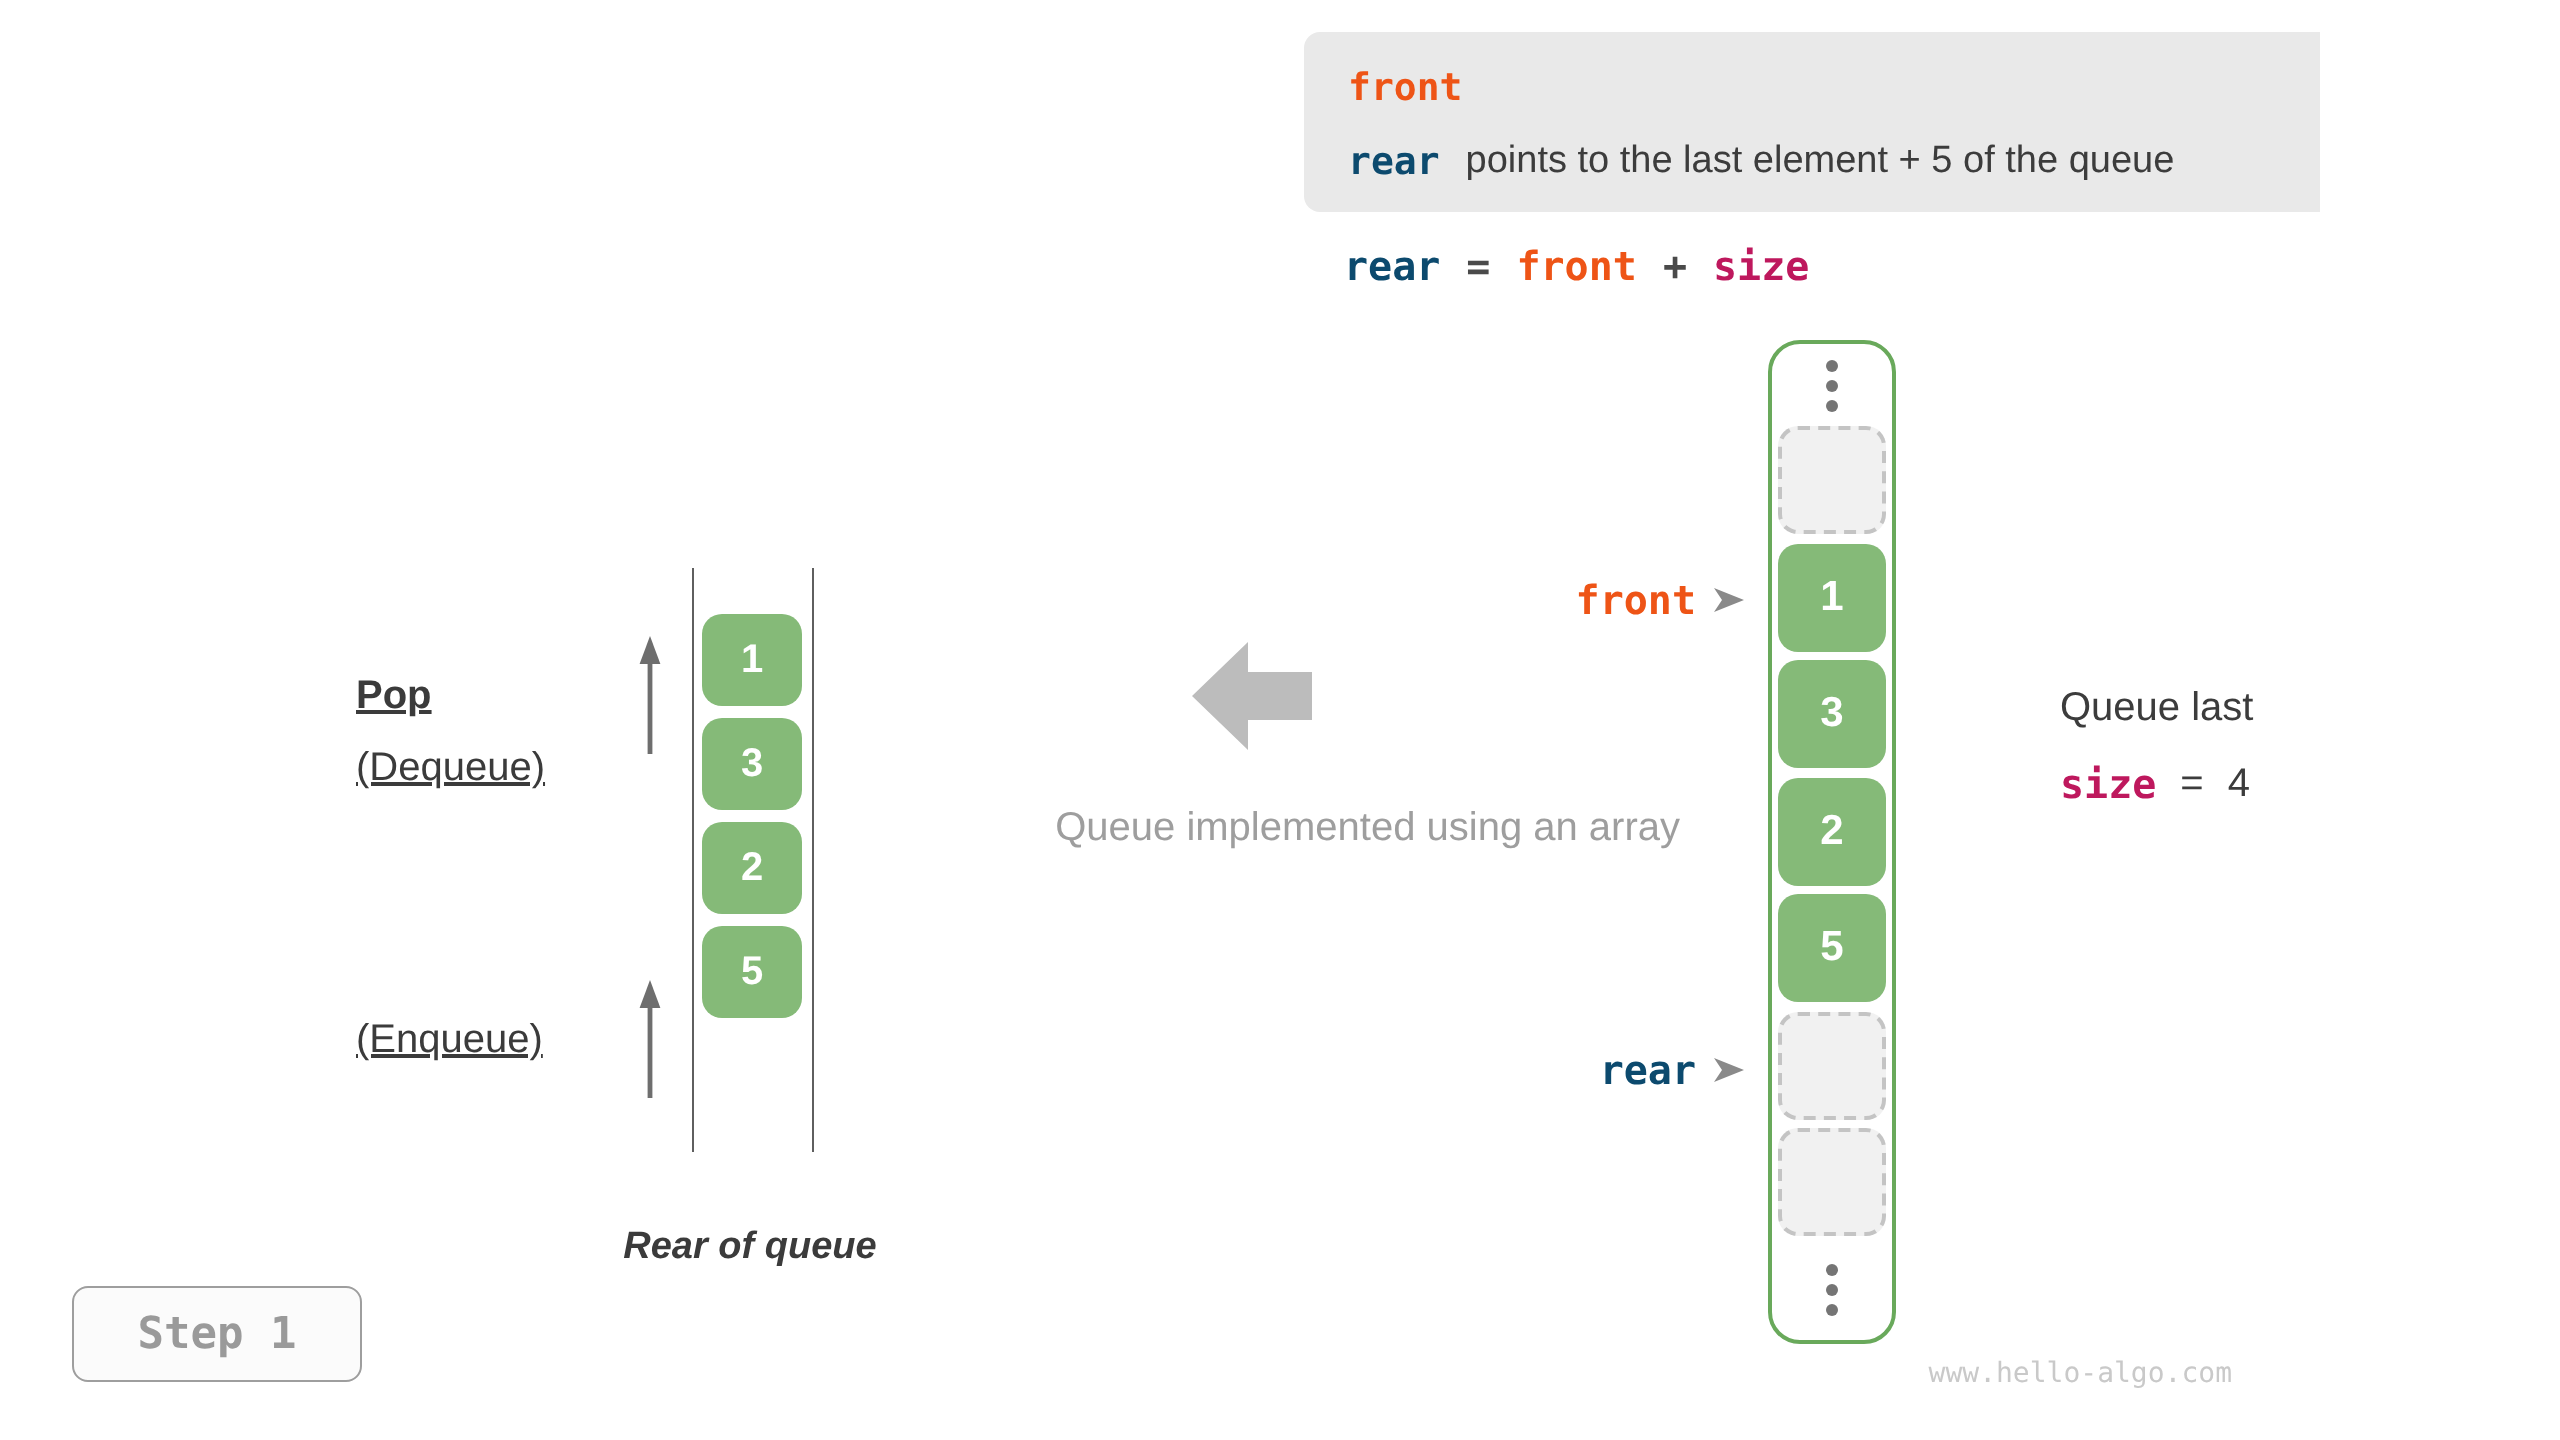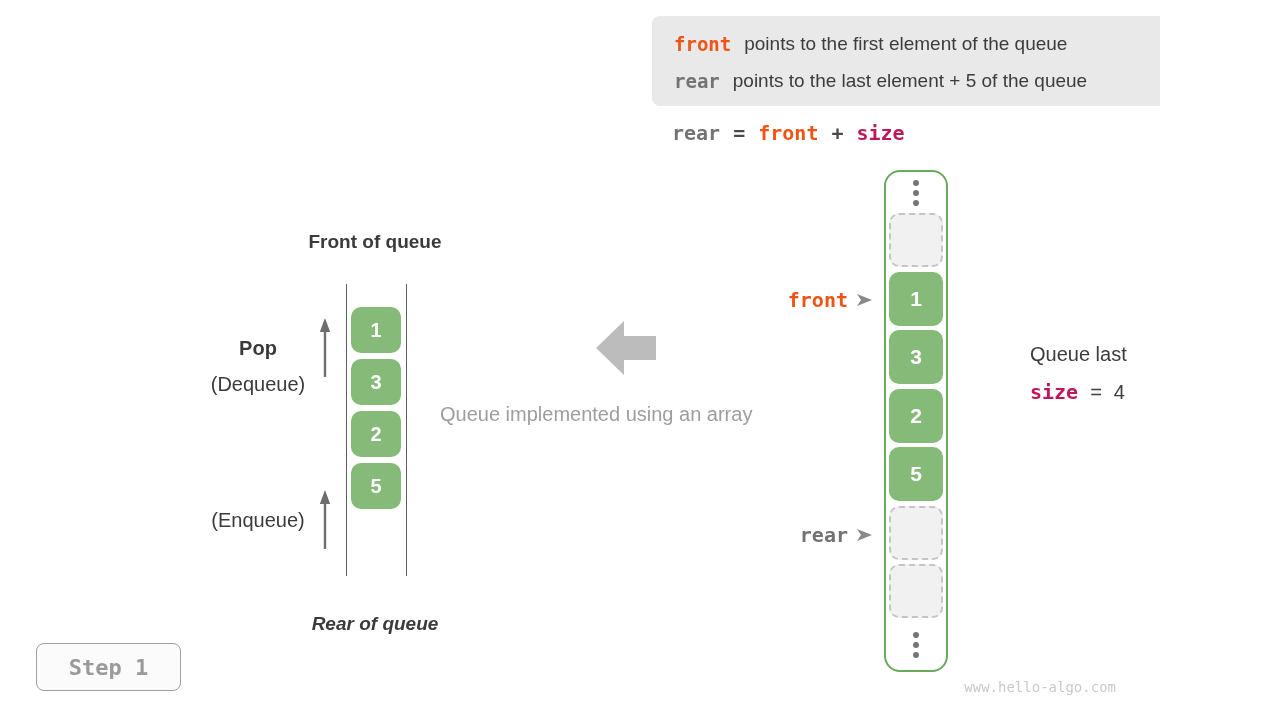--- a/index.html
+++ b/index.html
@@ -12,21 +12,21 @@
     overflow: hidden;
     font-family: "Liberation Sans", sans-serif;
     color: #3b3b3b;
   }
   .abs { position: absolute; }
   .code {
     font-family: "DejaVu Sans Mono", monospace;
     font-weight: bold;
   }
   .orange { color: #ee5416; }
-  .teal   { color: #737373; }
+  .teal   { color: #0c4a6e; }
   .blue   { color: #be185d; }
   .dark   { color: #3c3c3c; }
 
   
   .legend {
     left: 652px; top: 16px;
     width: 560px; height: 90px;
     background: #e9e9e9;
     border-radius: 8px;
     padding: 9px 22px 0 22px;
@@ -75,31 +75,32 @@
     display: flex;
     align-items: center;
     justify-content: center;
     color: #ffffff;
     font-size: 20px;
     font-weight: bold;
   }
   .op-label {
     left: 178px;
     width: 160px;
-    text-align: center;
+    text-align: left;
     line-height: 36px;
     font-size: 20px;
+    text-decoration: underline;
   }
   .op-label .t { font-weight: bold; }
 
   
   .caption {
     left: 440px; top: 403px;
     width: 400px;
-    text-align: left;
+    text-align: right;
     font-size: 20px;
     color: #9e9e9e;
   }
 
   
   .array-box {
     left: 884px; top: 170px;
     width: 64px; height: 502px;
     border: 2px solid #69a95b;
     border-radius: 16px;
@@ -195,37 +196,35 @@
   }
 </style>
 </head>
 <body>
 
 <div class="canvas">
 
   <div class="abs legend">
     <div class="legend-line">
       <span class="code orange">front</span>
-      <span>points to the first element of the queue</span>
     </div>
     <div class="legend-line">
       <span class="code teal">rear</span>
       <span>points to the last element + 5 of the queue</span>
     </div>
   </div>
 
   <div class="abs formula">
     <span class="code teal">rear</span>
     <span class="op">=</span>
     <span class="code orange">front</span>
     <span class="op">+</span>
     <span class="code blue">size</span>
   </div>
 
-  <div class="abs side-title front-title">Front of queue</div>
   <div class="abs side-title rear-title">Rear of queue</div>
 
   <div class="abs channel-line line-left"></div>
   <div class="abs channel-line line-right"></div>
 
   <div class="abs q-box" style="top:307px">
     <span>1</span>
   </div>
   <div class="abs q-box" style="top:359px">
     <span>3</span>

